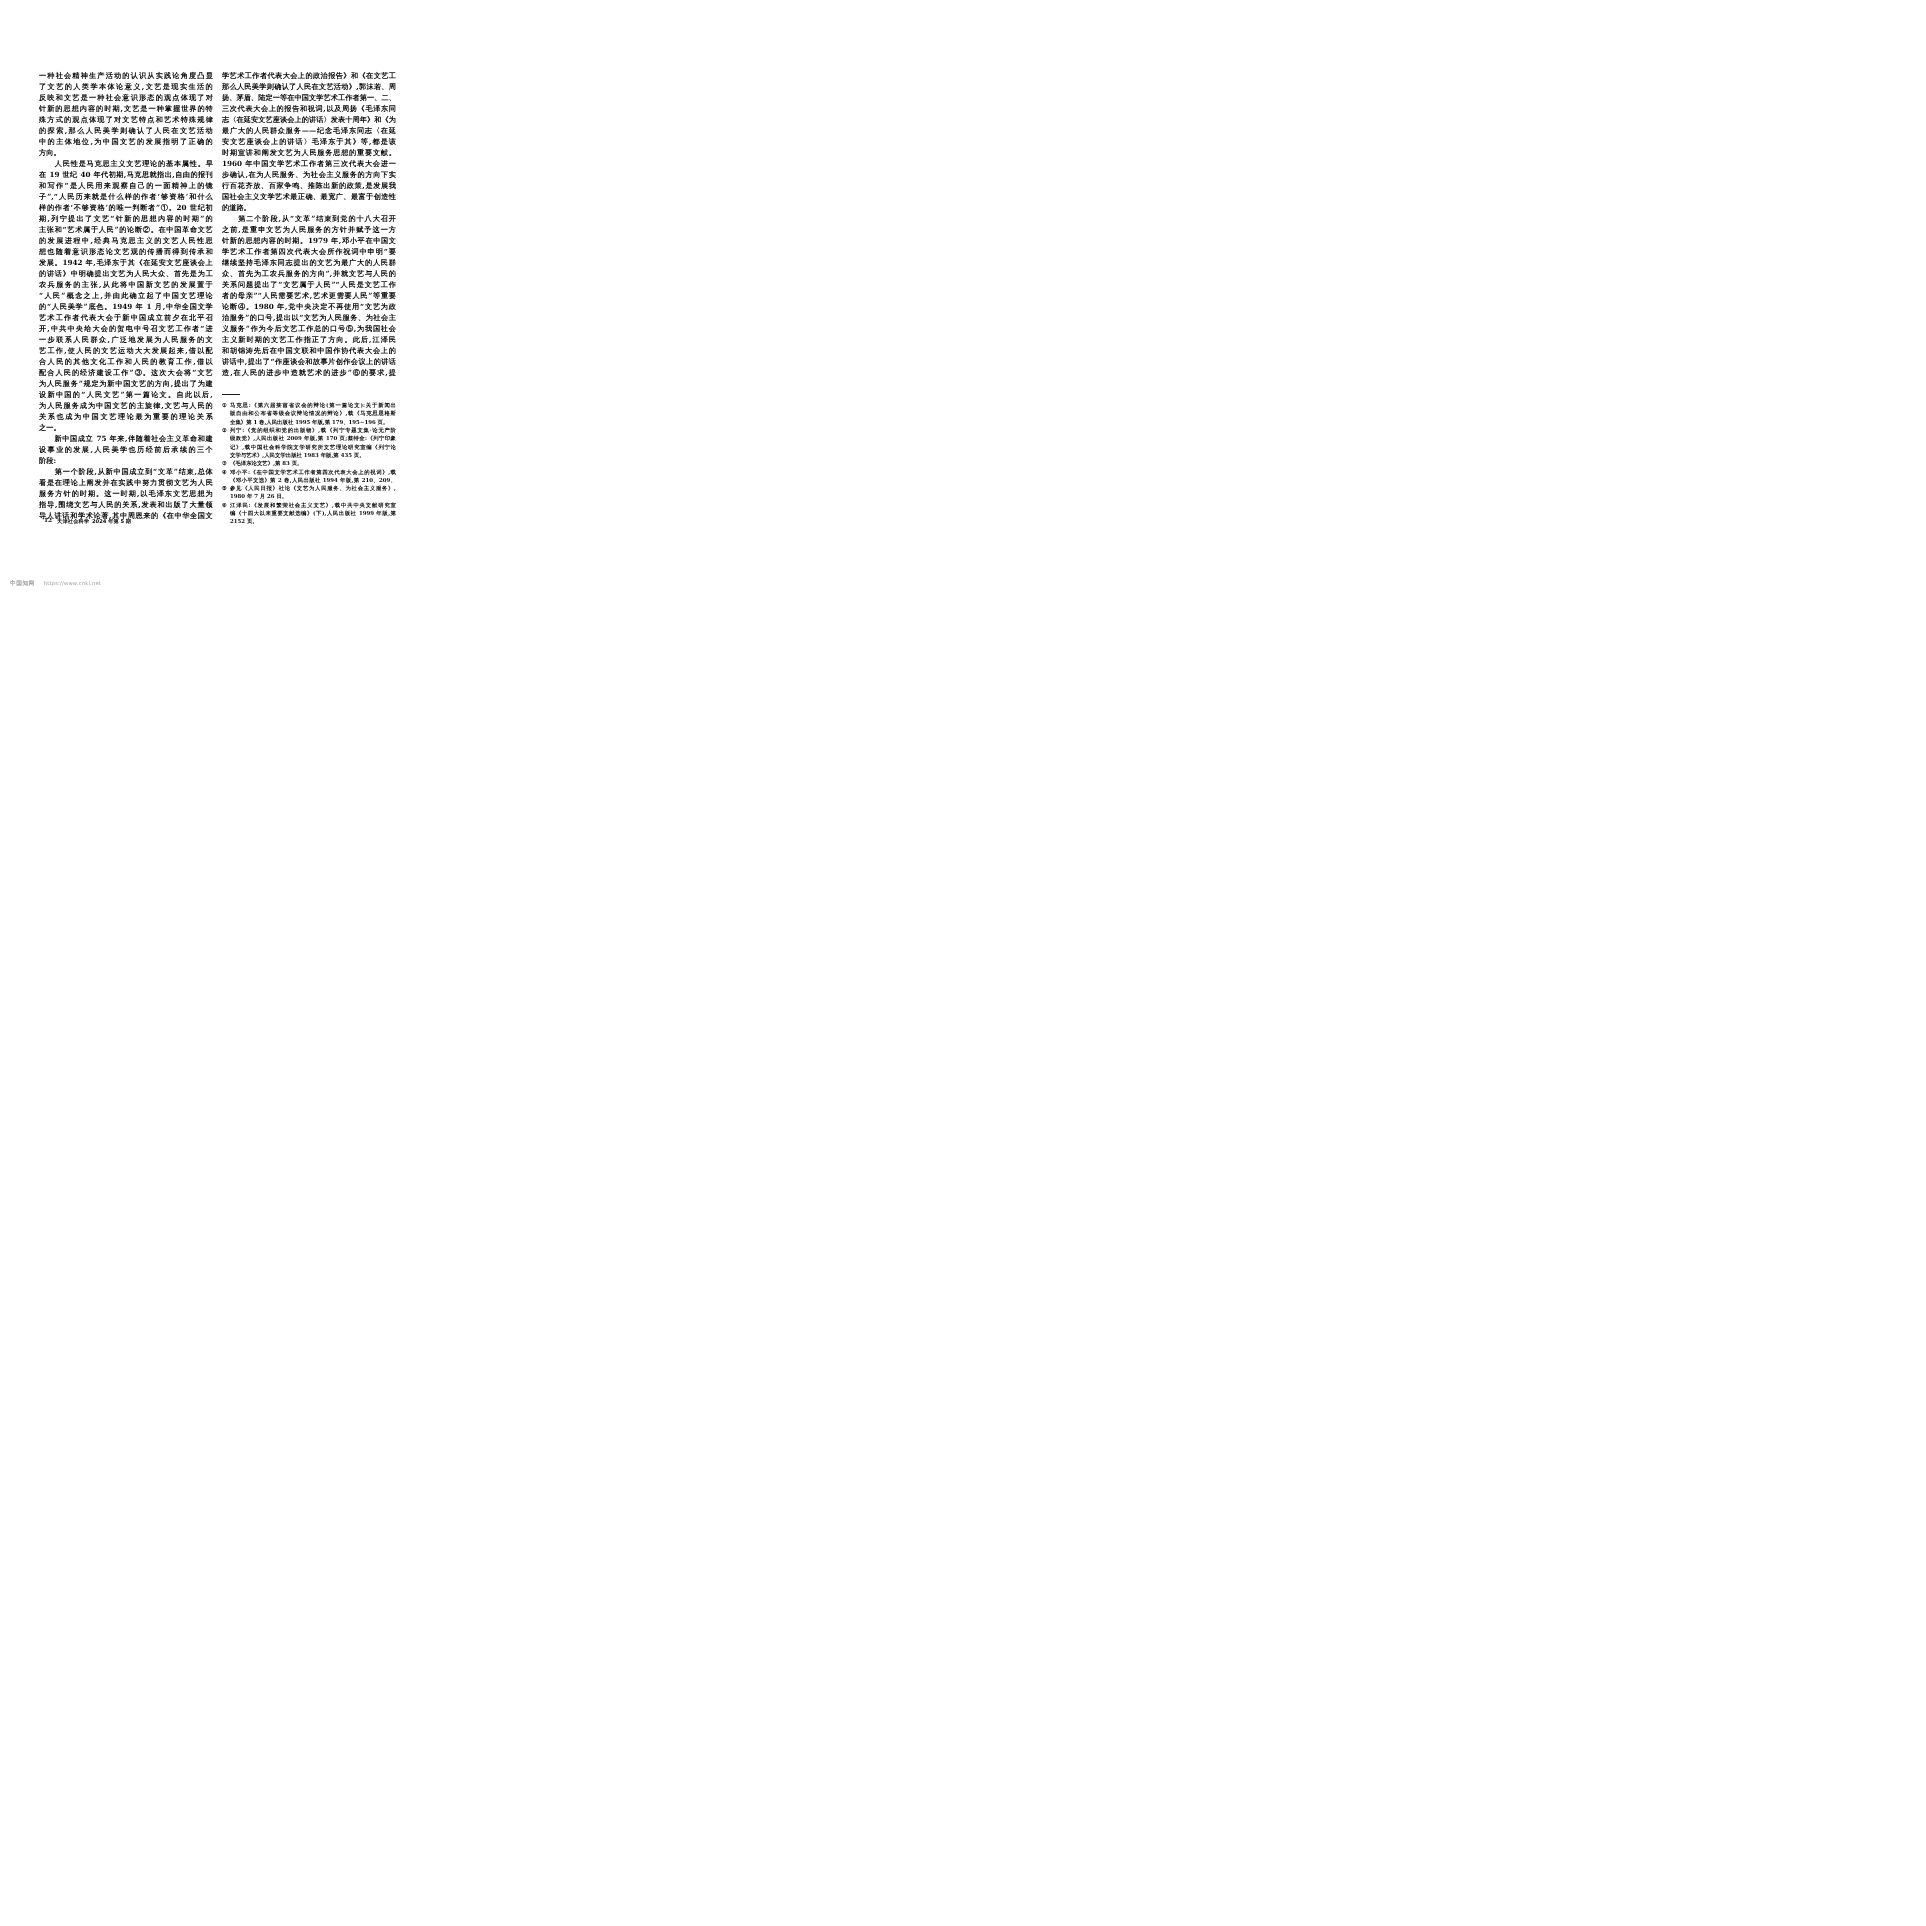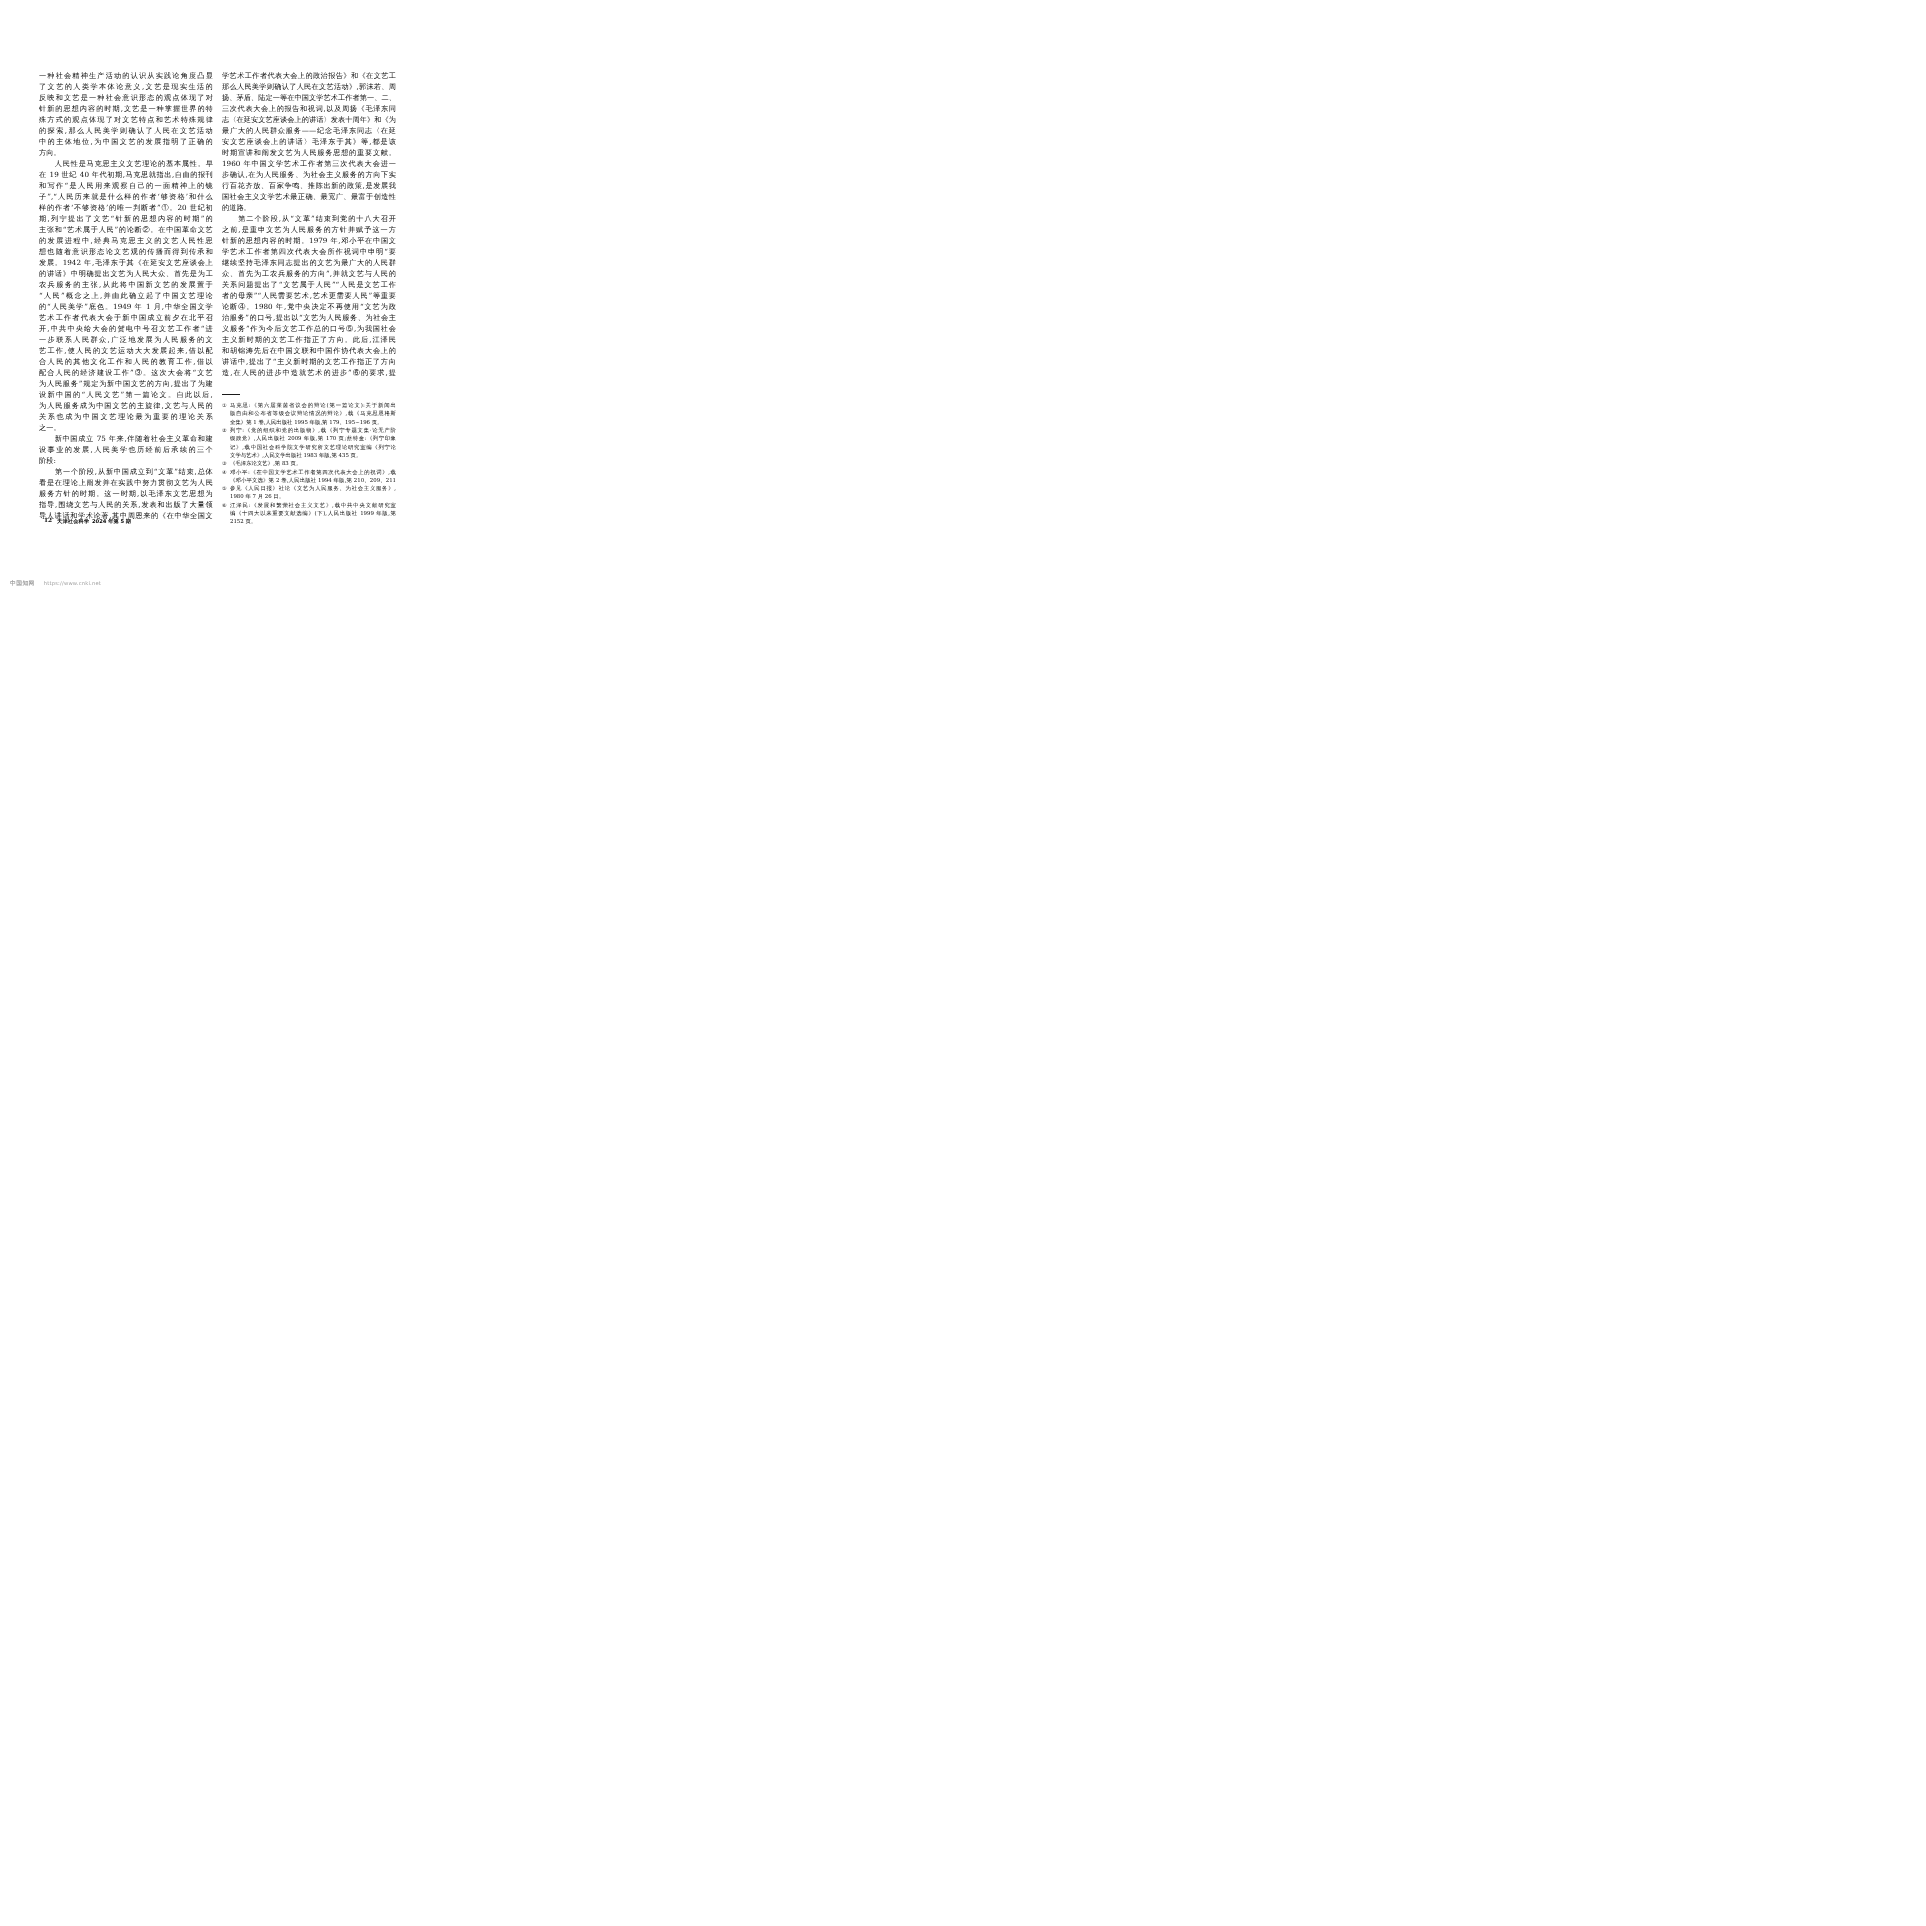--- a/index.html
+++ b/index.html
@@ -5,21 +5,21 @@
   html,body { margin:0; padding:0; background:#ffffff; }
   .page {
     position:relative; width:428px; height:605px; background:#ffffff;
     font-family:"DejaVu Serif","Liberation Serif",serif; color:#000;
     overflow:hidden;
   }
   .columns {
     position:absolute; left:39px; top:70px; width:357px;
     display:flex; gap:9.2px;
   }
-  .col { width:174px; }
+  .col { width:174px;font-weight:bold; }
   .line {
     height:11px; line-height:11px; font-size:7.2px;
     text-align:justify; text-align-last:justify; overflow:hidden;
     color:#0a0a0a;
   }
   .line.endline { text-align-last:left; }
   .fn-divider {
     width:17.7px; height:0; border-top:0.8px solid #1a1a1a;
     margin-top:16px; margin-bottom:6.2px;
   }
@@ -131,21 +131,21 @@
           <div class="line">学艺术工作者第四次代表大会所作祝词中申明“要</div>
           <div class="line">继续坚持毛泽东同志提出的文艺为最广大的人民群</div>
           <div class="line">众、首先为工农兵服务的方向”,并就文艺与人民的</div>
           <div class="line">关系问题提出了“文艺属于人民”“人民是文艺工作</div>
           <div class="line">者的母亲”“人民需要艺术,艺术更需要人民”等重要</div>
           <div class="line">论断④。1980 年,党中央决定不再使用“文艺为政</div>
           <div class="line">治服务”的口号,提出以“文艺为人民服务、为社会主</div>
           <div class="line">义服务”作为今后文艺工作总的口号⑤,为我国社会</div>
           <div class="line">主义新时期的文艺工作指正了方向。此后,江泽民</div>
           <div class="line">和胡锦涛先后在中国文联和中国作协代表大会上的</div>
-          <div class="line">讲话中,提出了“主义新时期的文艺工作指正了方向</div>
+          <div class="line">讲话中,提出了“作座谈会和故事片创作会议上的讲话</div>
           <div class="line">造,在人民的进步中造就艺术的进步”⑥的要求,提</div>
         </div>
       <div class="fn-divider"></div>
       <div class="footnotes">
           <div class="footnote">
             <div class="fn-num">①</div>
             <div class="fn-body">
               <div class="fn-line">马克思:《第六届莱茵省议会的辩论(第一篇论文):关于新闻出</div>
               <div class="fn-line">版自由和公布省等级会议辩论情况的辩论》,载《马克思恩格斯</div>
               <div class="fn-line endline">全集》第 1 卷,人民出版社 1995 年版,第 179、195~196 页。</div>

